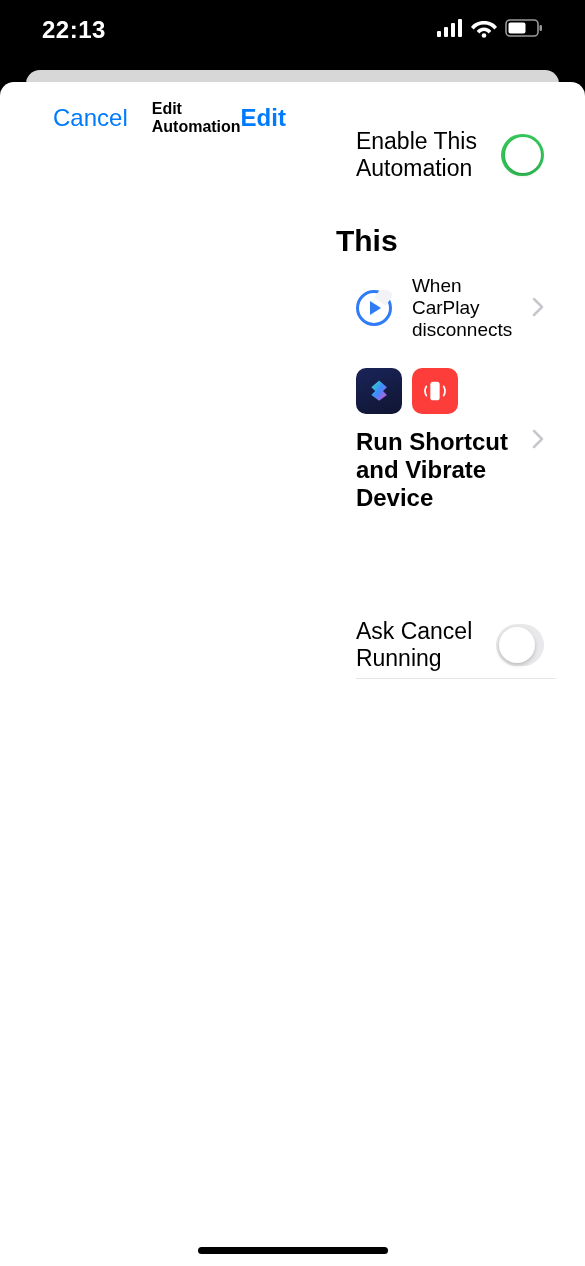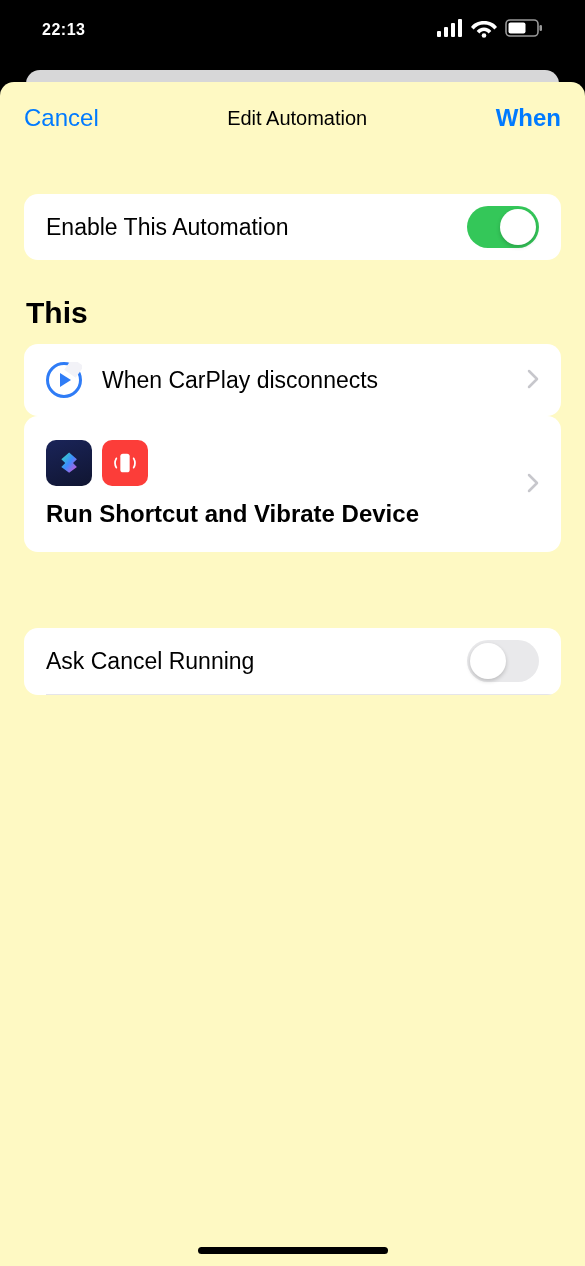--- a/index.html
+++ b/index.html
@@ -8,49 +8,50 @@
 
   .status-bar {
     height: 70px;
     background: #000;
     color: #fff;
     display: flex;
     align-items: center;
     justify-content: space-between;
     padding: 0 42px 10px 42px;
   }
-  .status-time { font-size: 16px; font-weight: 600; letter-spacing: 0.5px; }
+  .status-time { font-size: 24px; font-weight: 600; letter-spacing: 0.5px; }
   .status-right { display: flex; align-items: center; gap: 8px; }
 
   .sheet-back {
     position: absolute;
     top: 70px; left: 26px; right: 26px; height: 40px;
     background: #d7d7d8;
     border-radius: 14px 14px 0 0;
   }
 
   .sheet {
     position: absolute;
     top: 82px; left: 0; right: 0; bottom: 0;
-    background: #fef9c3;
+    background: #ffffff;
     border-radius: 14px 14px 0 0;
     display: flex;
-    flex-direction: column;
+    flex-direction: row;
+    padding-left: 29px;
   }
 
   .nav {
     height: 72px;
     display: flex;
     align-items: center;
     justify-content: space-between;
     padding: 0 24px;
   }
   .nav-btn { color: #007aff; font-size: 24px; background: none; border: none; cursor: pointer; }
   .nav-btn.done { font-weight: 600; }
-  .nav-title { font-size: 20px; font-weight: 400; color: #000; }
+  .nav-title { font-size: 16px; font-weight: 700; color: #000; margin-left: 24px; }
 
   .content { padding: 0 24px; }
 
   .section-title { font-size: 30px; font-weight: 700; color: #000; margin: 36px 0 14px 2px; }
 
   .card {
     background: #fff;
     border-radius: 14px;
     overflow: hidden;
   }
@@ -87,21 +88,21 @@
   .toggle.on .knob { right: 3px; }
   .toggle.off .knob { left: 3px; }
 
   
   .when-row {
     display: flex; align-items: center;
     padding: 0 22px;
     height: 72px;
     gap: 20px;
   }
-  .when-text { font-size: 23px; color: #000; flex: 1; }
+  .when-text { font-size: 19px; color: #000; flex: 1; }
   .chevron { color: #c7c7cc; font-size: 26px; font-weight: 400; }
 
   .carplay-icon {
     width: 36px; height: 36px;
     border: 3px solid #2f7cf6;
     border-radius: 50%;
     position: relative;
     display: flex; align-items: center; justify-content: center;
   }
   .carplay-icon::before {
@@ -196,21 +197,21 @@
   </div>
 </div>
 
 <div class="sheet-back"></div>
 
 <div class="sheet">
 
   <div class="nav">
     <button class="nav-btn">Cancel</button>
     <div class="nav-title">Edit Automation</div>
-    <button class="nav-btn done">When</button>
+    <button class="nav-btn done">Edit</button>
   </div>
 
   <div class="content">
 
     <div class="card first">
       <div class="row">
         <div class="label">Enable This Automation</div>
         <div class="toggle on">
             <div class="knob"></div>
           </div>

